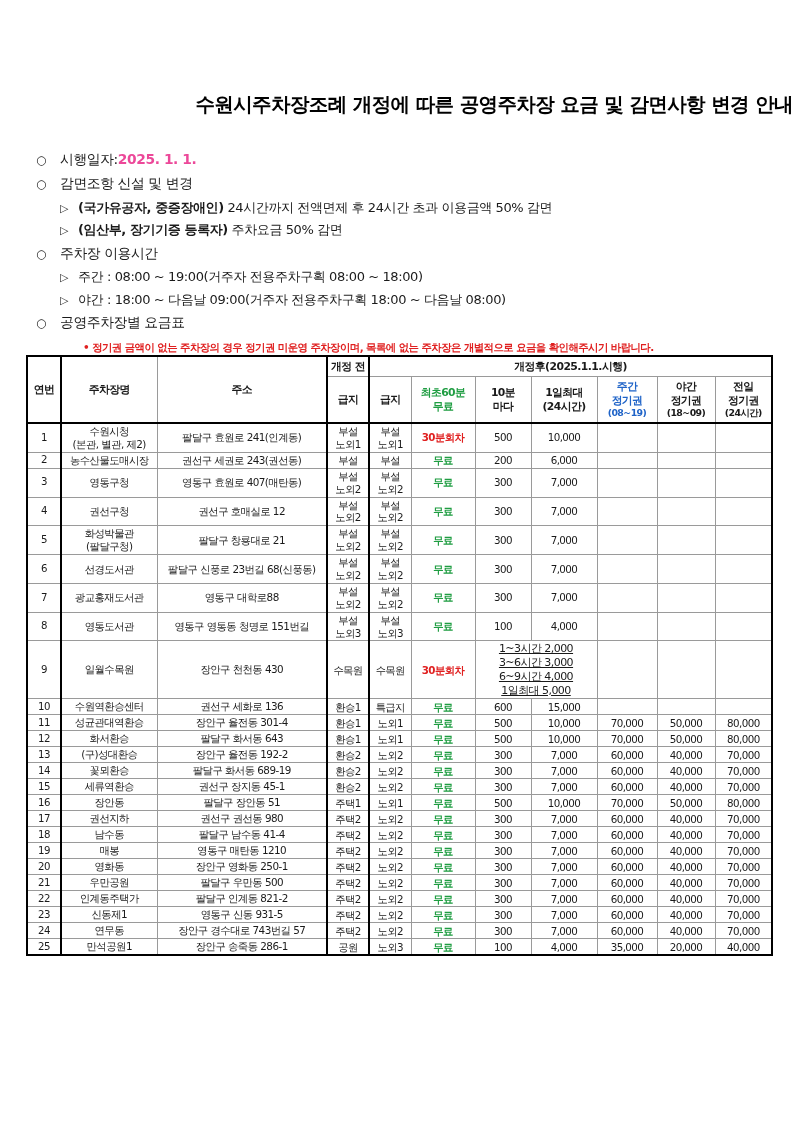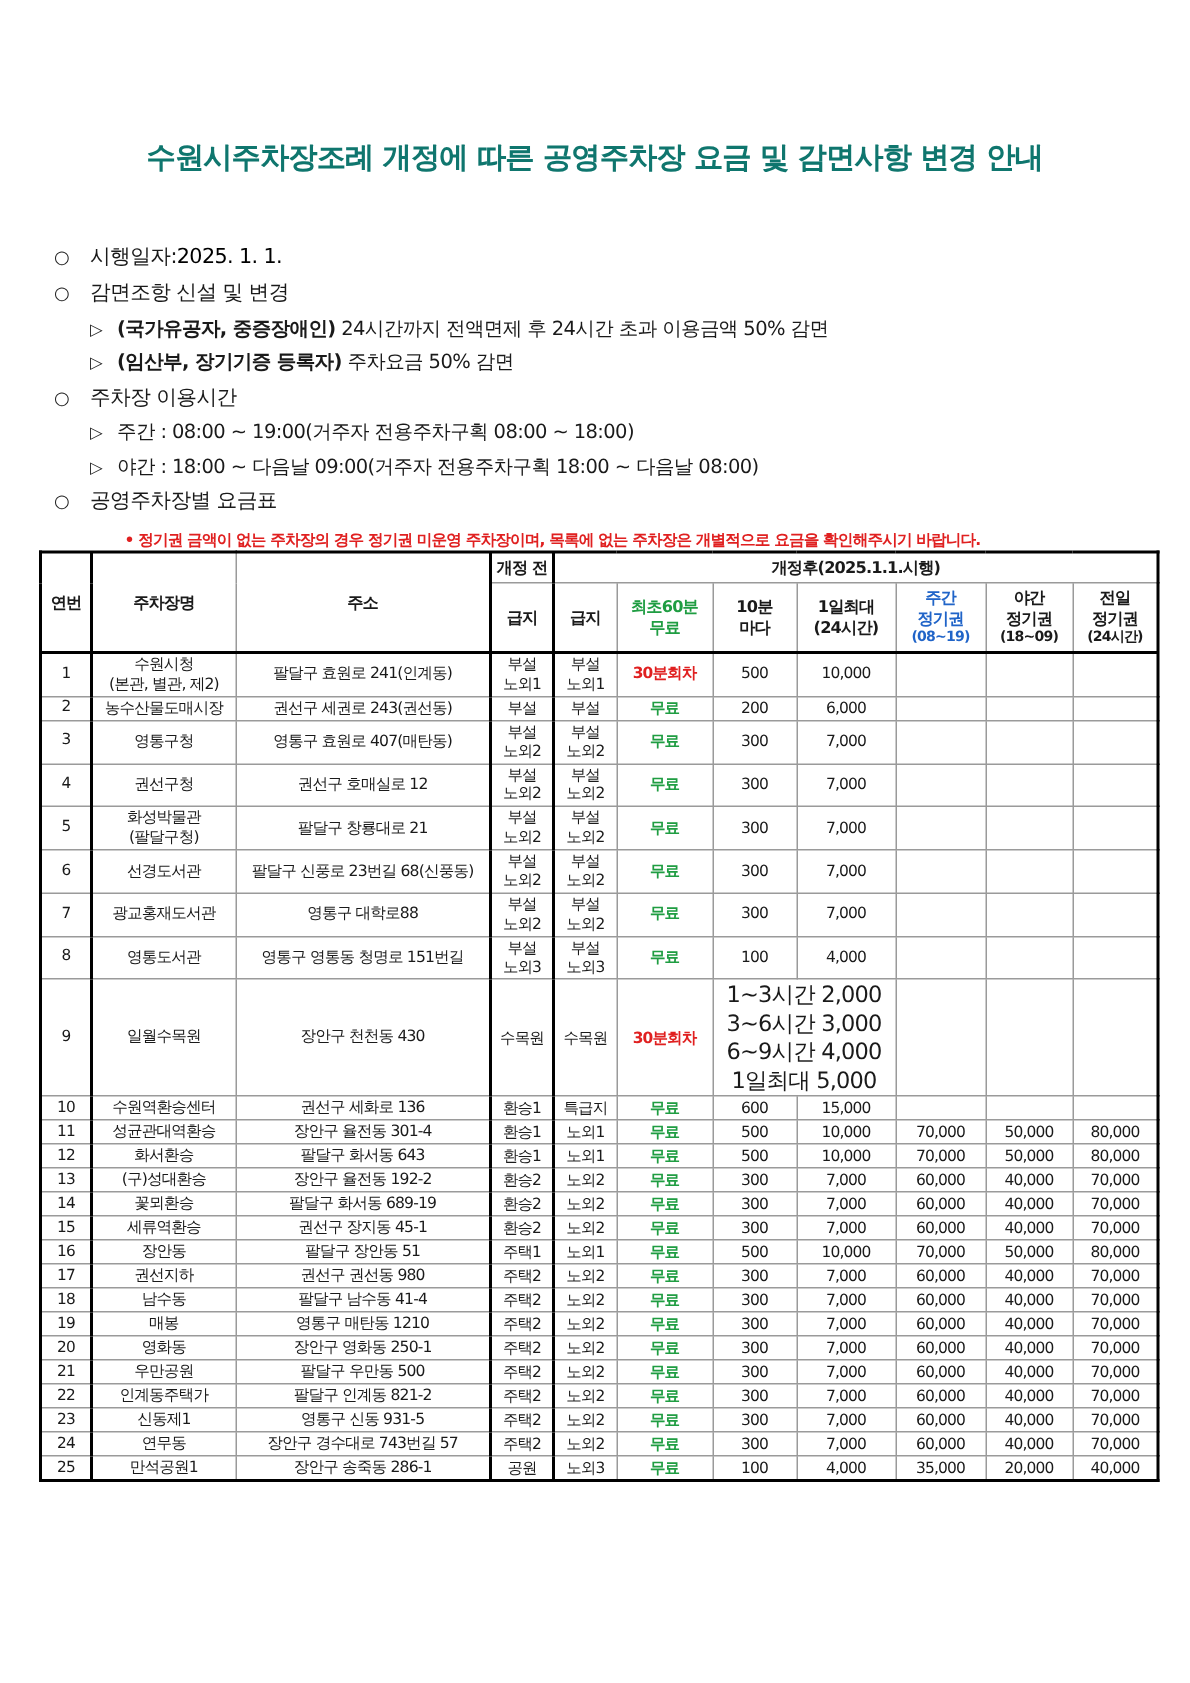--- a/index.html
+++ b/index.html
@@ -19,26 +19,26 @@
   .page {
     width: 793px;
     height: 1122px;
     position: relative;
     box-sizing: border-box;
     padding: 0;
   }
 
   
   .doc-title {
-    text-align: center;
+    text-align: right;
     font-size: 19.5px;
     font-weight: bold;
     letter-spacing: -0.6px;
     padding-top: 78px;
-    color: #0f766e;
+    color: #000000;
   }
 
   
   .info-block {
     margin-top: 31px;
     padding-left: 36px;
   }
   .lvl1 {
     display: flex;
     align-items: baseline;
@@ -62,23 +62,22 @@
     line-height: 1.58;
     padding-left: 24px;
   }
   .lvl2 .marker {
     width: 18px;
     flex: 0 0 18px;
     font-size: 11px;
     color: #222;
   }
   .red-strong {
-    color: #000000;
-    font-weight: normal;
-    margin-top: 12px;
+    color: #ec4899;
+    font-weight: bold;
   }
   .bold-seg { font-weight: bold; }
 
   .note-red {
     color: #e02020;
     font-size: 10.4px;
     font-weight: bold;
     letter-spacing: -0.55px;
     padding-left: 83px;
     margin-top: 7px;
@@ -130,21 +129,21 @@
   td.num { text-align: right; padding-right: 6px; }
   td.seq { font-size: 10.2px; }
 
   .green { color: #1f9d42; font-weight: bold; }
   .red   { color: #e02020; font-weight: bold; }
 
   .hdr-green { color: #1f9d42; }
   .hdr-blue  { color: #2064c8; }
   .sub-small { font-size: 9.4px; display:block; }
 
-  .multi { text-align: center; line-height: 1.32; font-size: 15px; }
+  .multi { text-align: center; line-height: 1.32; font-size: 11px; text-decoration: underline; }
 </style>
 </head>
 <body>
 
 <div class="page">
 
   <h1 class="doc-title">수원시주차장조례 개정에 따른 공영주차장 요금 및 감면사항 변경 안내</h1>
 
   <div class="info-block">
       <div class="lvl1">

